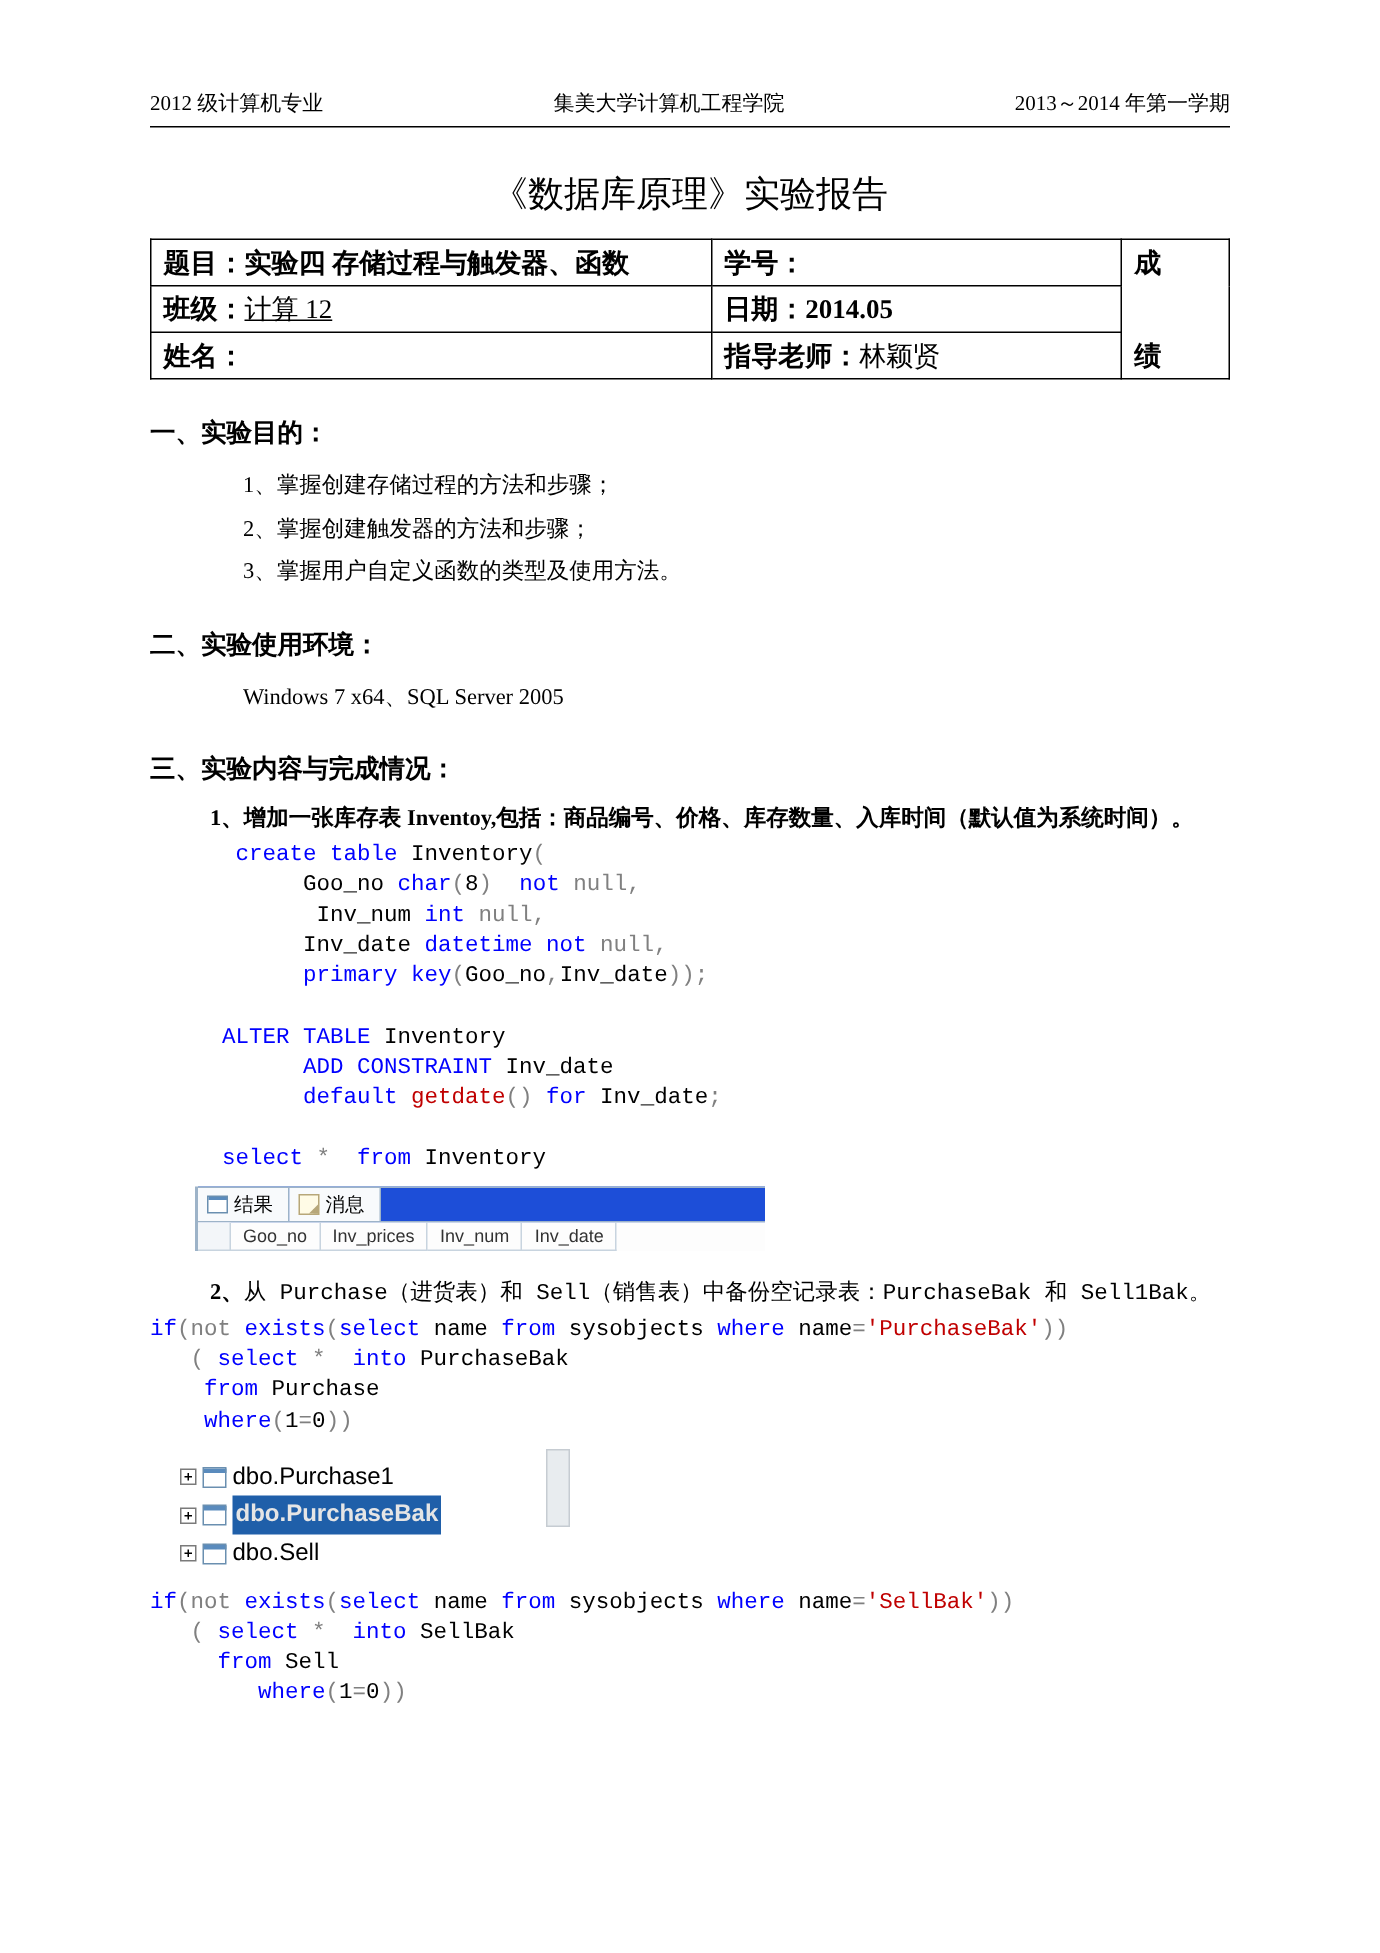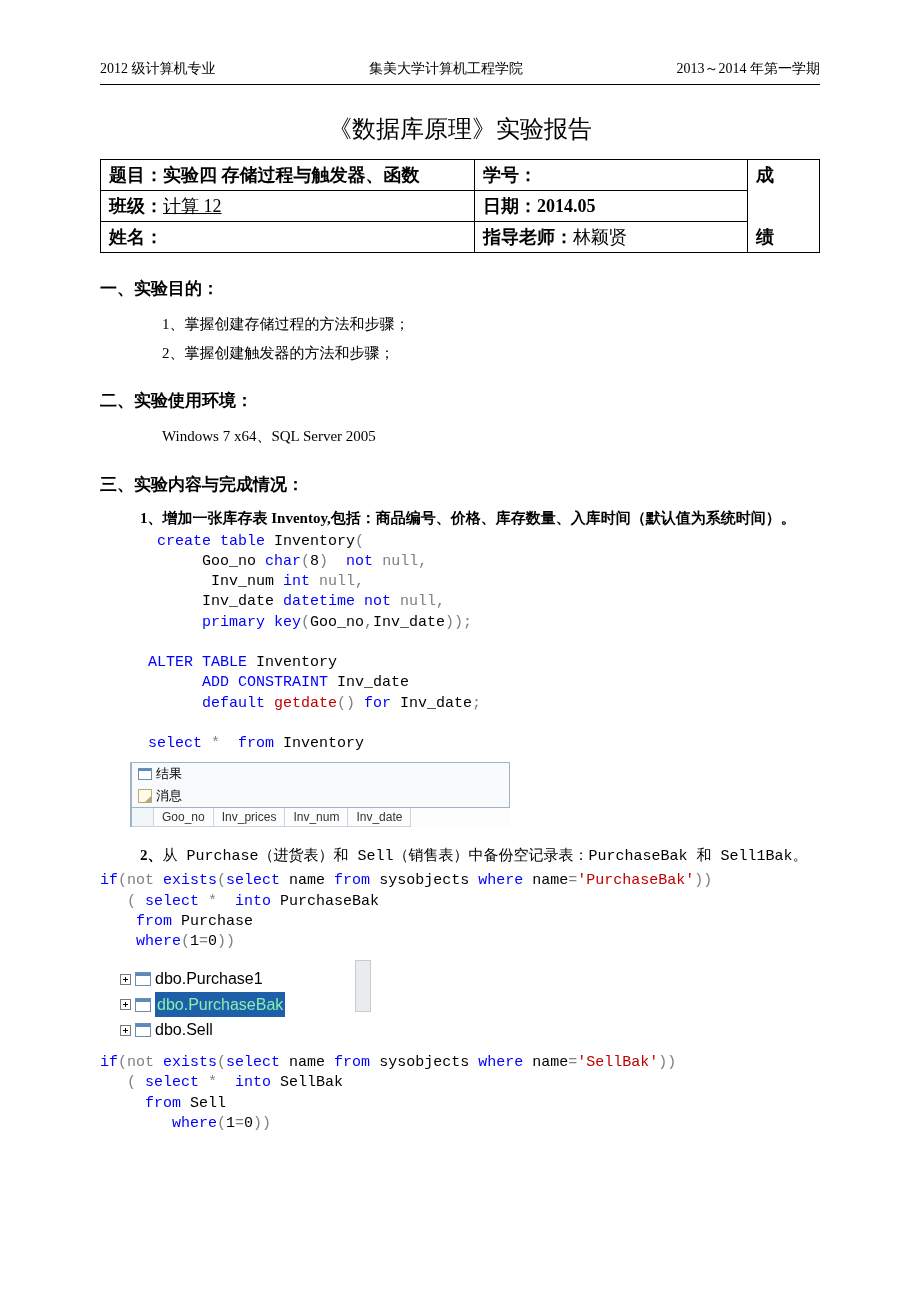--- a/index.html
+++ b/index.html
@@ -84,21 +84,20 @@
     border-left: 2px solid #9db3c8;
     width: 380px;
   }
   .tabs {
     display: flex;
     background: #1d4ed8;
     border-top: 1px solid #9db3c8;
     border-bottom: 1px solid #9db3c8;
     font-size: 13px;
     font-family: "Microsoft YaHei", sans-serif;
-    flex-direction: column;
   }
   .tab {
     padding: 2px 10px 2px 6px;
     border-right: 1px solid #9db3c8;
     display: flex;
     align-items: center;
     gap: 4px;
     background: #f8fafc;
   }
   .tab.first { border-left: none; }
@@ -162,21 +161,21 @@
   }
   .plusbox::before { left: 2px; right: 2px; top: 4px; height: 1px; }
   .plusbox::after  { top: 2px; bottom: 2px; left: 4px; width: 1px; }
   .tbl-ico {
     width: 16px; height: 14px;
     background:
       linear-gradient(#5a8bbd,#5a8bbd) 0 0/16px 3px no-repeat,
       linear-gradient(#fff,#fff) 0 3px/16px 11px no-repeat;
     border: 1px solid #6a8fb0;
   }
-  .hl { background: #1f5fa9; color: #86efac; padding: 0 2px; }
+  .hl { background: #1f5fa9; color: #e5e5e5; padding: 0 2px; font-weight: bold; }
   .scroll-stub {
     width: 16px; height: 52px;
     background: #e8ecef;
     border: 1px solid #c6ccd2;
     margin-left: 70px;
   }
   .tree-row { display: flex; }
 </style>
 </head>
 <body>
@@ -219,20 +218,21 @@
       </td>
       <td class="nb-top">绩</td>
     </tr>
   </tbody>
     </table>
 
   <h2 class="sec">一、实验目的：</h2>
   <div class="body-text">
     <span class="row">1、掌握创建存储过程的方法和步骤；</span>
     <span class="row">2、掌握创建触发器的方法和步骤；</span>
+    <span class="row">3、掌握用户自定义函数的类型及使用方法。</span>
   </div>
 
   <h2 class="sec">二、实验使用环境：</h2>
   <div class="body-text">
     <span class="row">Windows 7 x64、SQL Server 2005</span>
   </div>
 
   <h2 class="sec">三、实验内容与完成情况：</h2>
 
   <div class="q">1、增加一张库存表 Inventoy,包括：商品编号、价格、库存数量、入库时间（默认值为系统时间）。</div>

